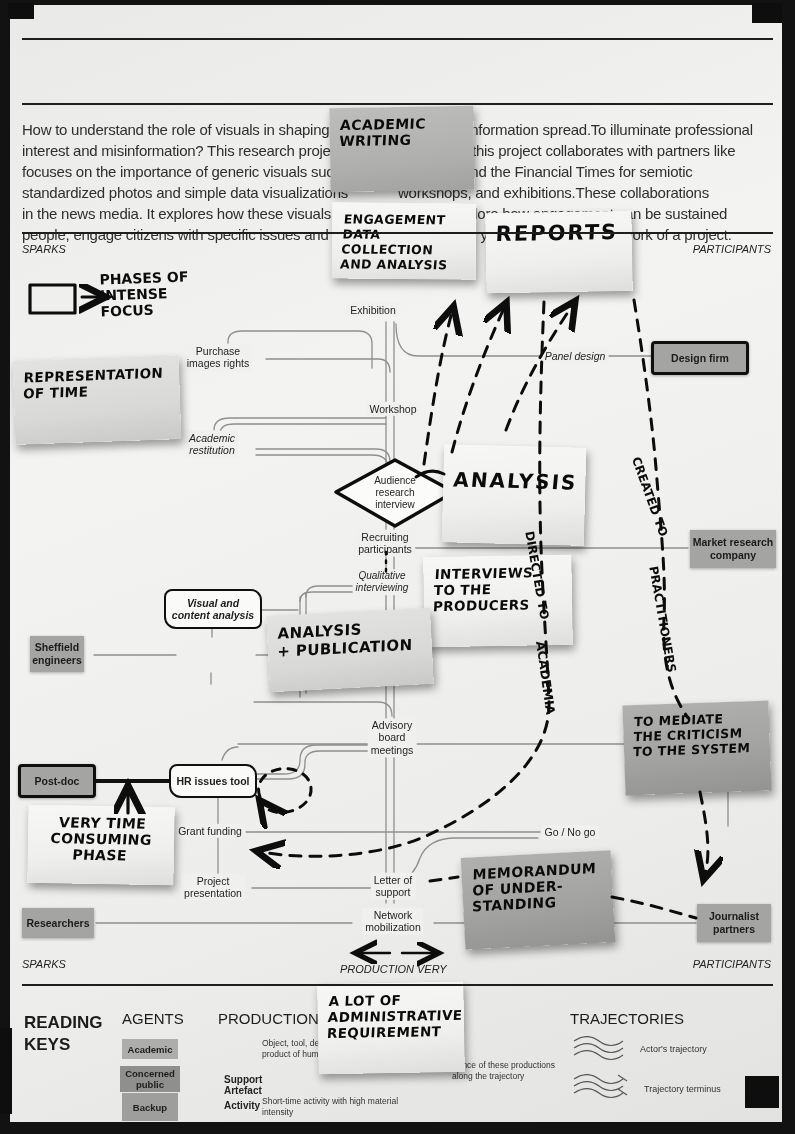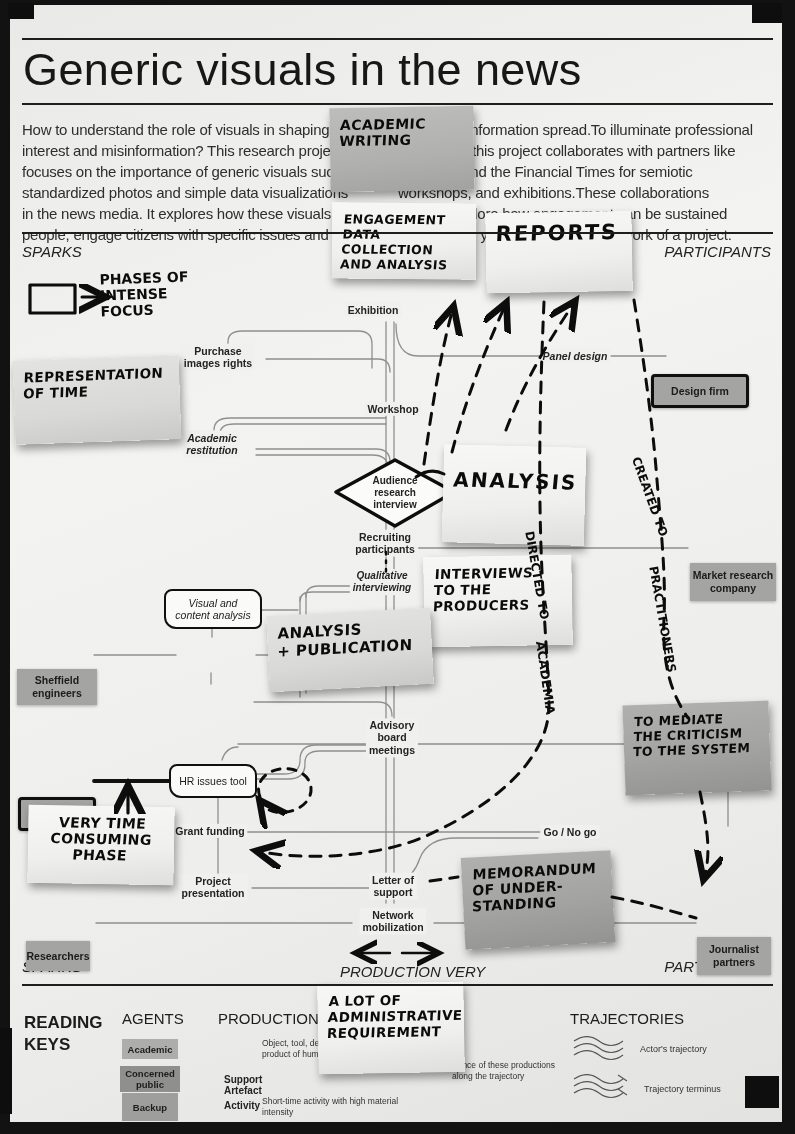--- a/index.html
+++ b/index.html
@@ -9,38 +9,38 @@
           background:linear-gradient(160deg,#e9e9e7 0%,#f3f3f1 35%,#ededeb 70%,#e2e2e0 100%);}
   
   .frame{position:absolute;background:#121212;z-index:7;}
   .mark{position:absolute;background:#0e0e0e;z-index:7;}
   .rule{position:absolute;left:22px;right:22px;border-top:2.2px solid #1e1e1e;z-index:4;}
   .pre{white-space:pre-line;}
   .title{position:absolute;left:23px;top:44px;font-size:45px;font-weight:500;color:#171717;
          letter-spacing:.4px;z-index:2;}
   .introcol{position:absolute;top:119px;font-size:15px;line-height:21px;color:#2e2e2e;
             letter-spacing:-.25px;white-space:pre;z-index:1;}
-  .lane{position:absolute;font-style:italic;font-size:15px;color:#222;z-index:2;}
+  .lane{position:absolute;font-style:italic;font-size:11px;color:#222;z-index:2;}
   svg.layer{position:absolute;left:0;top:0;z-index:1;pointer-events:none;}
   svg.toplayer{z-index:4;}
   .node{position:absolute;transform:translate(-50%,-50%);text-align:center;
-        font-size:10.5px;line-height:1.18;font-weight:700;color:#232323;
+        font-size:10.5px;line-height:1.18;font-weight:400;color:#232323;
         background:#f0f0ee;padding:1px 3px;z-index:2;white-space:pre-line;}
   .node.it{font-style:italic;text-align:center;}
   .node.nobg{background:transparent;}
   .hbox{position:absolute;transform:translate(-50%,-50%);display:flex;align-items:center;
         justify-content:center;text-align:center;border:2.6px solid #101010;
         border-radius:8px 11px 7px 12px;background:#fafaf8;color:#1c1c1c;
-        font-size:10.5px;line-height:1.18;font-weight:400;font-style:italic;
+        font-size:10.5px;line-height:1.18;font-weight:700;font-style:italic;
         white-space:pre-line;z-index:2;padding:2px 4px;}
   .hbox.up{font-style:normal;}
   .gbox{position:absolute;transform:translate(-50%,-50%);display:flex;align-items:center;
         justify-content:center;text-align:center;background:#a4a4a2;color:#1b1b1b;
         font-size:10.5px;line-height:1.2;font-weight:700;white-space:pre-line;
-        z-index:2;box-shadow:0 1px 3px rgba(0,0,0,.3);margin-top:33px;}
+        z-index:2;box-shadow:0 1px 3px rgba(0,0,0,.3);}
   .gbox.outlined{border:3px solid #0f0f0f;border-radius:4px;}
   .sticky{position:absolute;z-index:3;padding:9px 10px;
           background:linear-gradient(175deg,#f7f7f5 0%,#efefed 60%,#dededc 100%);
           box-shadow:2px 5px 8px rgba(0,0,0,.38);}
   .sticky.mid{background:linear-gradient(175deg,#bdbdbb 0%,#b0b0ae 60%,#a2a2a0 100%);}
   .sticky.dark{background:linear-gradient(175deg,#b0b0ae 0%,#a3a3a1 55%,#939391 100%);}
   .sticky.dim{background:linear-gradient(175deg,#e3e3e1 0%,#d9d9d7 60%,#c9c9c7 100%);}
   .hand{font-family:"DejaVu Sans",sans-serif;font-weight:700;color:#0b0b0b;
         letter-spacing:.4px;white-space:pre-line;transform:skewX(-4deg);display:block;}
   .hand-note{position:absolute;z-index:4;font-family:"DejaVu Sans",sans-serif;font-weight:700;
@@ -53,21 +53,20 @@
   .desc{position:absolute;font-size:8.5px;line-height:1.3;color:#333;white-space:pre-line;z-index:2;}
   .tlabel{position:absolute;font-size:9px;color:#333;z-index:2;}
 </style>
 </head>
 <body>
 
 <div class="stage">
  <div class="poster">
 
   <div class="rule" style="top:38px"></div>
-  <div class="title">Generic visuals in the news</div>
   <div class="rule" style="top:103px"></div>
   <div class="introcol" style="left:22px">How to understand the role of visuals in shaping public
 interest and misinformation? This research project
 focuses on the importance of generic visuals such as
 standardized photos and simple data visualizations
 in the news media. It explores how these visuals unite
 people, engage citizens with specific issues and</div>
   <div class="introcol" style="left:398px">impact misinformation spread.To illuminate professional
 audiences, this project collaborates with partners like
 outreach, and the Financial Times for semiotic
@@ -145,24 +144,24 @@
   <div class="node" style="left:213px;top:887px">Project
 presentation</div>
   <div class="node" style="left:393px;top:886px">Letter of
 support</div>
   <div class="node" style="left:393px;top:921px">Network
 mobilization</div>
 
   <div class="gbox outlined" style="left:700px;top:358px;width:92px;height:28px">Design firm</div>
   <div class="gbox" style="left:733px;top:549px;width:86px;height:38px">Market research
 company</div>
-  <div class="gbox" style="left:57px;top:654px;width:80px;height:36px">Sheffield
+  <div class="gbox" style="left:57px;top:654px;width:54px;height:36px">Sheffield
 engineers</div>
   <div class="gbox outlined" style="left:57px;top:781px;width:72px;height:28px">Post-doc</div>
-  <div class="gbox" style="left:58px;top:923px;width:64px;height:30px">Researchers</div>
+  <div class="gbox" style="left:58px;top:923px;width:72px;height:30px">Researchers</div>
   <div class="gbox" style="left:734px;top:923px;width:74px;height:38px">Journalist
 partners</div>
 
   <div class="sticky mid" style="left:330px;top:107px;width:124px;height:66px;transform:rotate(-1deg)">
     <span class="hand" style="font-size:14px">ACADEMIC
 WRITING</span>
       </div>
   <div class="sticky" style="left:332px;top:203px;width:124px;height:58px;transform:rotate(.5deg)">
     <span class="hand" style="font-size:12.5px">ENGAGEMENT
 DATA COLLECTION

